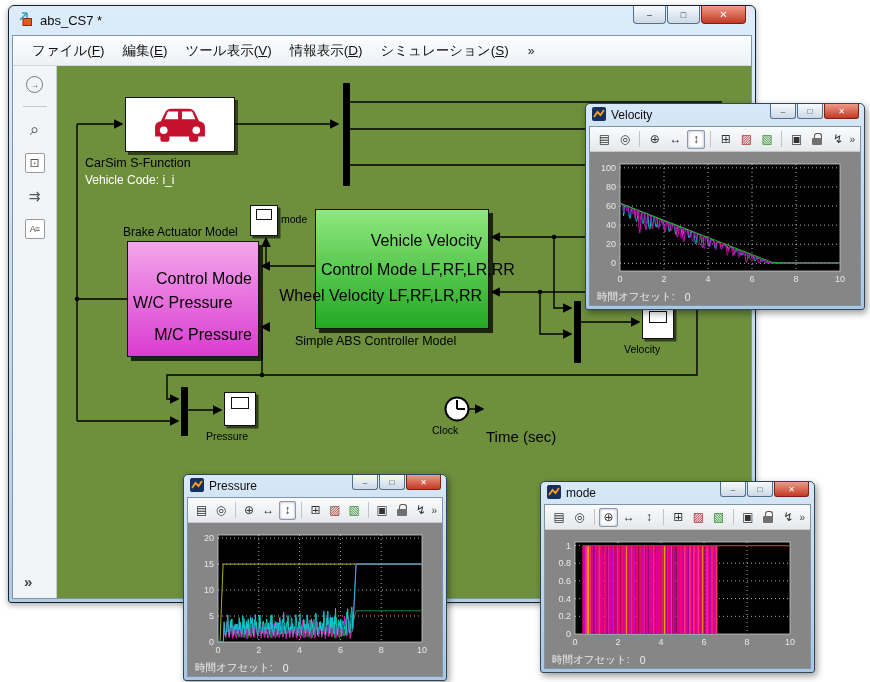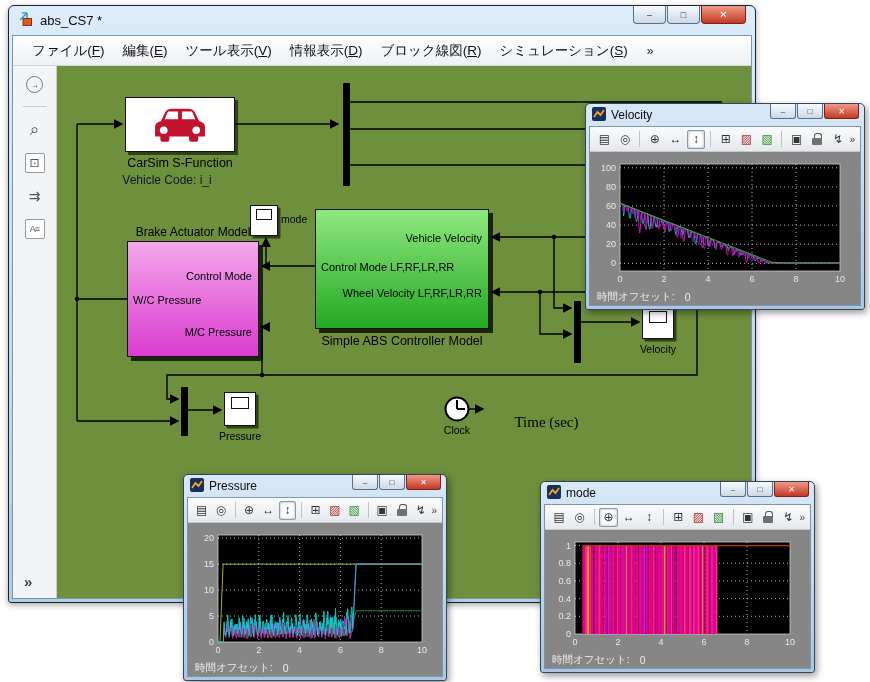--- a/index.html
+++ b/index.html
@@ -39,28 +39,28 @@
   .sb-icon.boxed { border:1px solid #999; background:#fff; border-radius:2px; font-size:12px; }
   .sb-icon.small { font-size:9px; letter-spacing:-1px; }
   .sb-sep { width:24px; height:1px; background:#c2c9d0; }
   .sb-expand { position:absolute; left:11px; bottom:8px; font-size:15px; font-weight:bold; color:#444; }
 
   .canvas { flex:1; background:#6E8F3C; position:relative; overflow:hidden; }
   .diagram { position:absolute; left:0; top:0; width:700px; height:510px; }
   .diagram svg.wires { position:absolute; left:0; top:0; }
 
   .blk { position:absolute; }
-  .lbl { position:absolute; text-align:center; color:#000; font-size:12px; white-space:nowrap; }
+  .lbl { position:absolute; text-align:left; color:#000; font-size:12px; white-space:nowrap; }
   .carsim { left:68px; top:31px; width:110px; height:55px; background:#fff; border:1.5px solid #111;
     box-shadow:3px 3px 0 rgba(0,0,0,.55); display:flex; align-items:center; justify-content:center; }
   .pinkblk { left:70px; top:175px; width:132px; height:116px;
     background:linear-gradient(#f3a6ea,#da3cd0); border:1.6px solid #151515; box-shadow:4px 4px 0 rgba(0,0,0,.75); }
   .greenblk { left:258px; top:143px; width:174px; height:120px;
     background:linear-gradient(#8fe87e,#23a823); border:1.6px solid #151515; box-shadow:4px 4px 0 rgba(0,0,0,.75); }
-  .port { position:absolute; font-size:11px; color:#000; white-space:nowrap; }
+  .port { position:absolute; font-size:16px; color:#000; white-space:nowrap; }
   .port.pr { right:6px; text-align:right; } .port.pl { left:5px; }
 
   .scope-block { position:absolute; width:32px; height:33px; background:#fff; border:1.6px solid #111;
     box-shadow:2.5px 2.5px 0 rgba(0,0,0,.55); }
   .scope-block .screen { width:62%; height:38%; margin:4px auto 0; border:1.5px solid #111; background:#fff; }
   .modeblk { left:193px; top:139px; width:28px; height:31px; }
   .modeblk .screen { margin-top:3px; }
   .velblk { left:585px; top:240px; } .presblk { left:167px; top:326px; width:32px; height:34px; }
 
   .annotation { left:227px; top:332px; width:134px; height:21px; border:1.4px solid #000;
@@ -112,21 +112,20 @@
       <span class="wbtn">□</span>
       <span class="wbtn close">✕</span>
     </span>
   </div>
   <div class="win-inner">
     <div class="menubar">
       <span class="menu-item"><span>ファイル</span>(<u>F</u>)</span>
       <span class="menu-item"><span>編集</span>(<u>E</u>)</span>
       <span class="menu-item"><span>ツール表示</span>(<u>V</u>)</span>
       <span class="menu-item"><span>情報表示</span>(<u>D</u>)</span>
-      <span class="menu-item"><span>ブロック線図</span>(<u>R</u>)</span>
       <span class="menu-item"><span>シミュレーション</span>(<u>S</u>)</span>
       <span class="menu-overflow">»</span>
     </div>
     <div class="win-body">
       <div class="sidebar">
         <div class="sb-icon circle">
             <span>→</span>
           </div>
         <div class="sb-sep"></div>
         <div class="sb-icon" style="font-size:17px;">
@@ -190,21 +189,21 @@
           <div class="blk carsim">
             <svg width="72" height="46" viewBox="0 0 72 48">
               <path fill="#C4122E" d="M10 26 q0 -5 6 -6 l5 -10 q2 -3 6 -3 h18 q4 0 6 3 l5 10 q6 1 6 6 v10 h-7 v2.5 q0 3 -3 3 h-3.5 q-3 0 -3 -3 V36 H25 v2.5 q0 3 -3 3 h-3.5 q-3 0 -3 -3 V36 h-5.5 z"></path>
               <path fill="#fff" d="M20 18 l3.4 -8.2 H34 V18 z"></path>
               <path fill="#fff" d="M38 9.8 h10.6 L52 18 H38 z"></path>
               <circle cx="19" cy="29.5" r="4" fill="#fff"></circle>
                 <circle cx="53" cy="29.5" r="4" fill="#fff"></circle>
             </svg>
           </div>
           <div class="lbl" style="left:28px; top:90px; width:190px; font-size:12.5px;">CarSim S-Function</div>
-          <div class="lbl" style="left:15px; top:107px; width:190px; color:#0f172a;">Vehicle Code: i_i</div>
+          <div class="lbl" style="left:28px; top:107px; width:190px; color:#ffffff;">Vehicle Code: i_i</div>
 
           <div class="lbl" style="left:66px; top:159px; width:140px;">Brake Actuator Model</div>
           <div class="blk pinkblk">
             <div class="port pr" style="top:28px;">Control Mode</div>
             <div class="port pl" style="top:52px;">W/C Pressure</div>
             <div class="port pr" style="top:84px;">M/C Pressure</div>
           </div>
 
           <div class="blk greenblk">
             <div class="port pr" style="top:22px;">Vehicle Velocity</div>
@@ -224,21 +223,21 @@
           <div class="lbl" style="left:567px; top:277px; width:68px; font-size:10.5px;">Velocity</div>
 
           <div class="scope-block presblk">
               <div class="screen"></div>
             </div>
           <div class="lbl" style="left:149px; top:364px; width:68px; font-size:10.5px;">Pressure</div>
 
 
           <div class="lbl" style="left:375px; top:358px; width:50px; font-size:10.5px;">Clock</div>
 
-          <div class="lbl" style="left:429px; top:348px; width:121px; font-size:15px;font-family:Liberation Serif, serif;">Time (sec)</div>
+          <div class="lbl" style="left:429px; top:362px; width:121px; font-size:15px;">Time (sec)</div>
         </div>
       </div>
     </div>
   </div>
 </div>
 
 <div class="scope-window" style="left: 585px; top: 103px; width: 280px; height: 207px; z-index: 5;">
     <div class="sc-title">
       <span>
         <svg width="14" height="14" viewBox="0 0 14 14">

